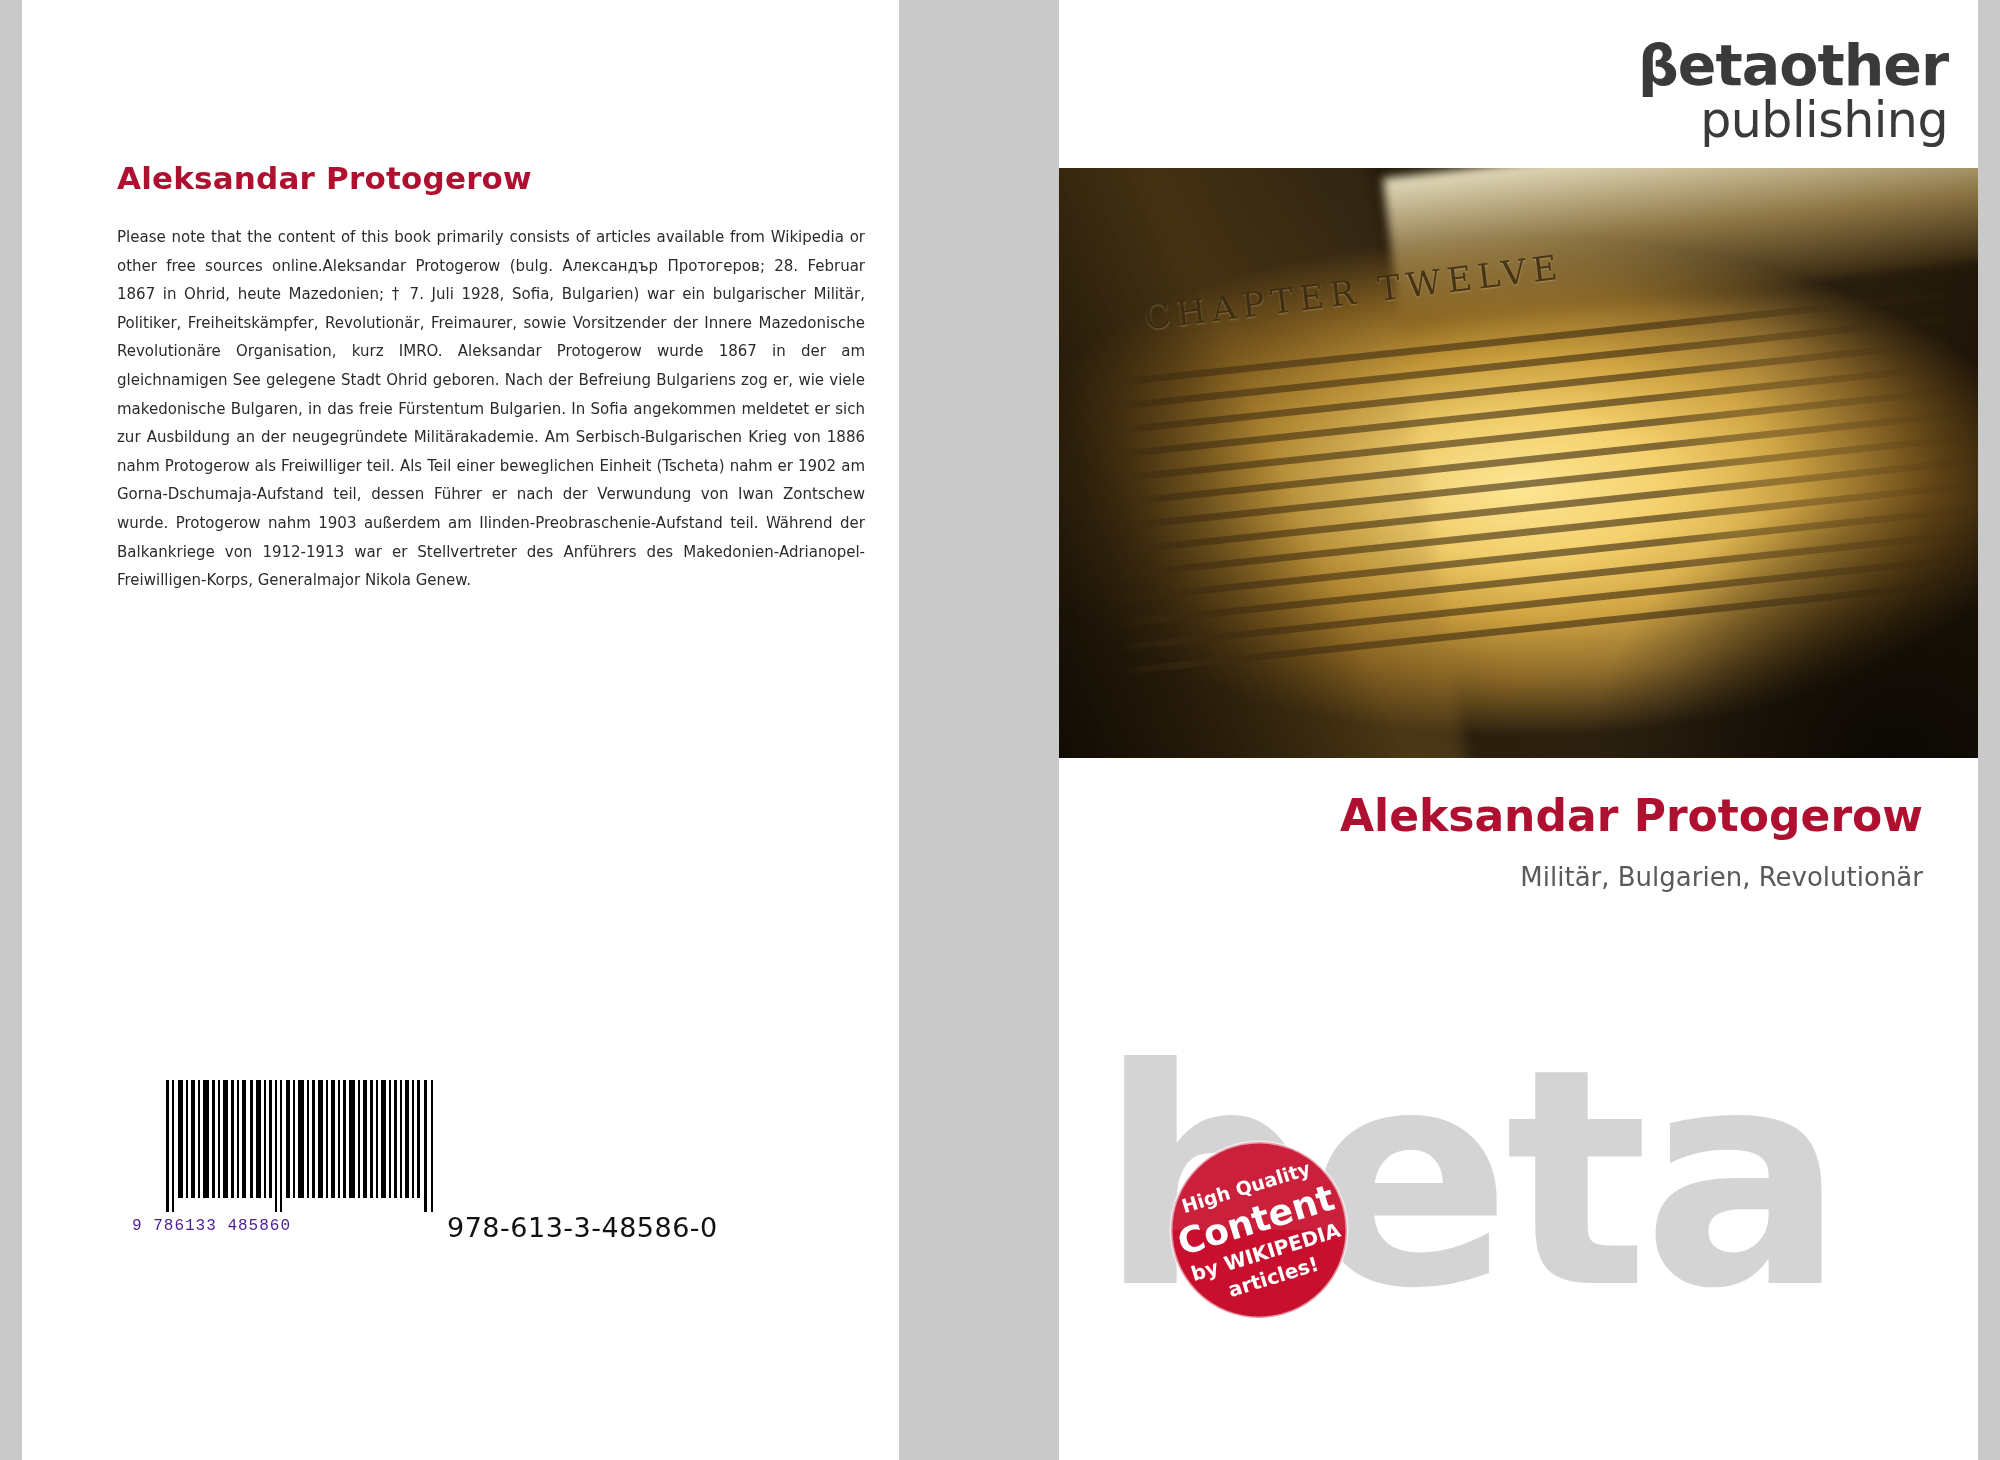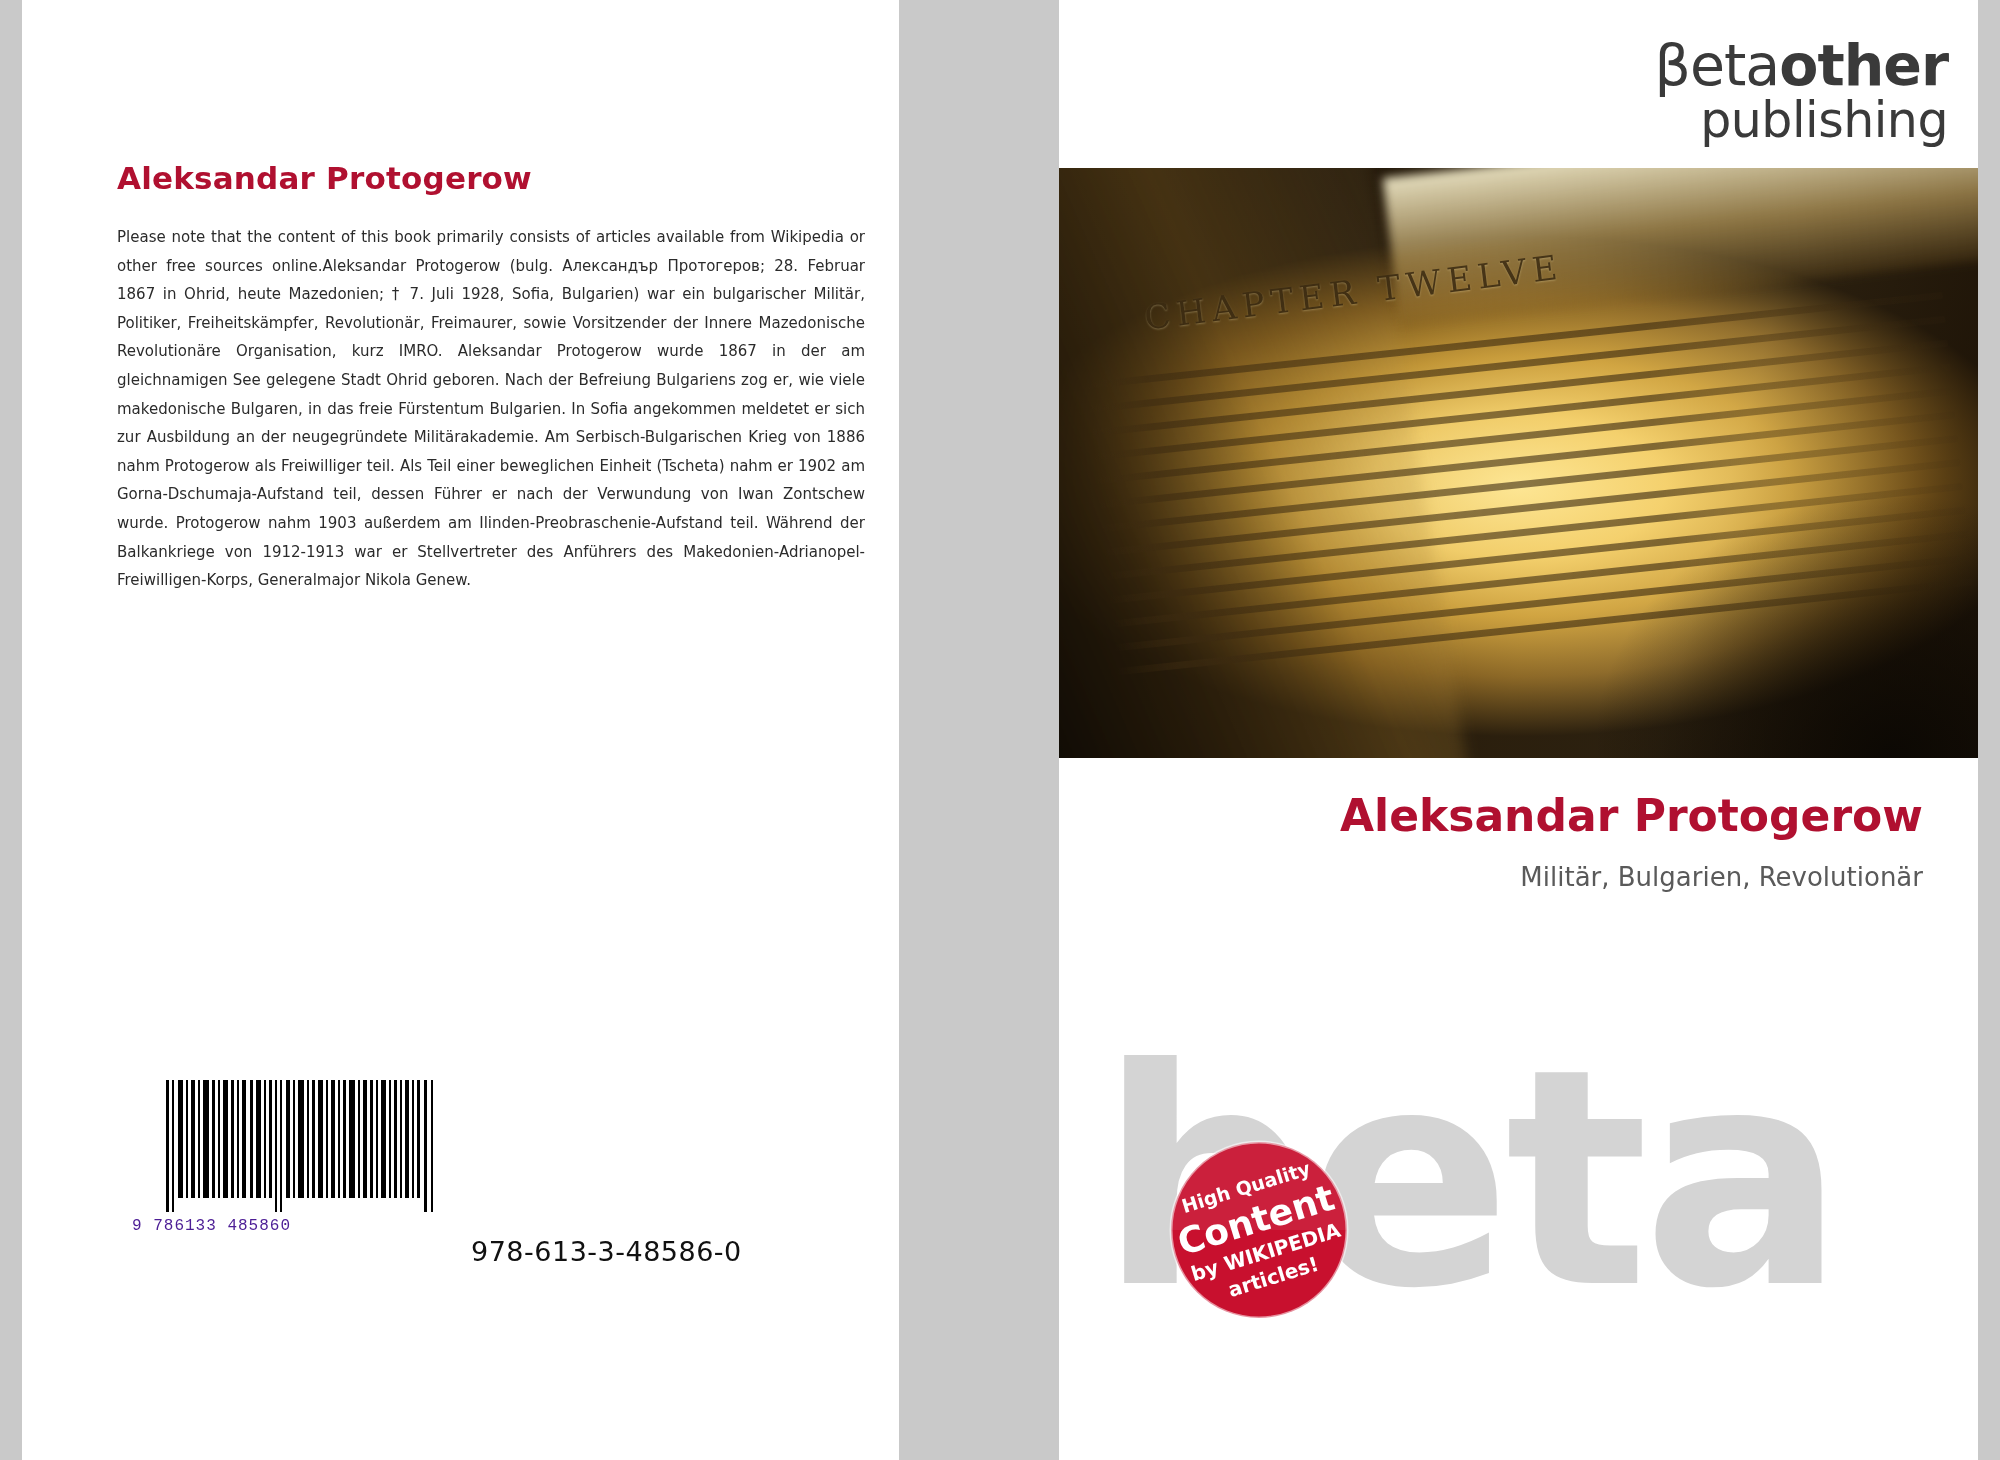--- a/index.html
+++ b/index.html
@@ -78,25 +78,24 @@
     position: absolute;
     left: 110px; top: 1217px;
     width: 320px;
     font-size: 16px;
     letter-spacing: 1px;
     color: #4c1d95;
     font-family: Liberation Mono, monospace;
   }
   .isbn-text {
     position: absolute;
-    left: 449px; top: 1212px;
+    left: 425px; top: 1212px;
     font-size: 27px;
     color: #111;
     letter-spacing: 0.5px;
-    margin-top: 24px;
   }
   
   .front {
     position: absolute;
     left: 1059px; top: 0;
     width: 919px; height: 1460px;
     background: #ffffff;
     overflow: hidden;
   }
   .pub-logo {
@@ -105,21 +104,21 @@
     text-align: right;
     line-height: 0.96;
     color: #3a3a3a;
   }
   .pub-logo .line1 {
     font-size: 57px;
     font-weight: 600;
     letter-spacing: -1px;
   }
   .pub-logo .line1 .beta {
-    font-weight: normal;
+    font-weight: bold;
   }
   .pub-logo .line2 {
     font-size: 49px;
     font-weight: 400;
     letter-spacing: -0.5px;
     margin-top: 4px;
   }
   
   .photo {
     position: absolute;

